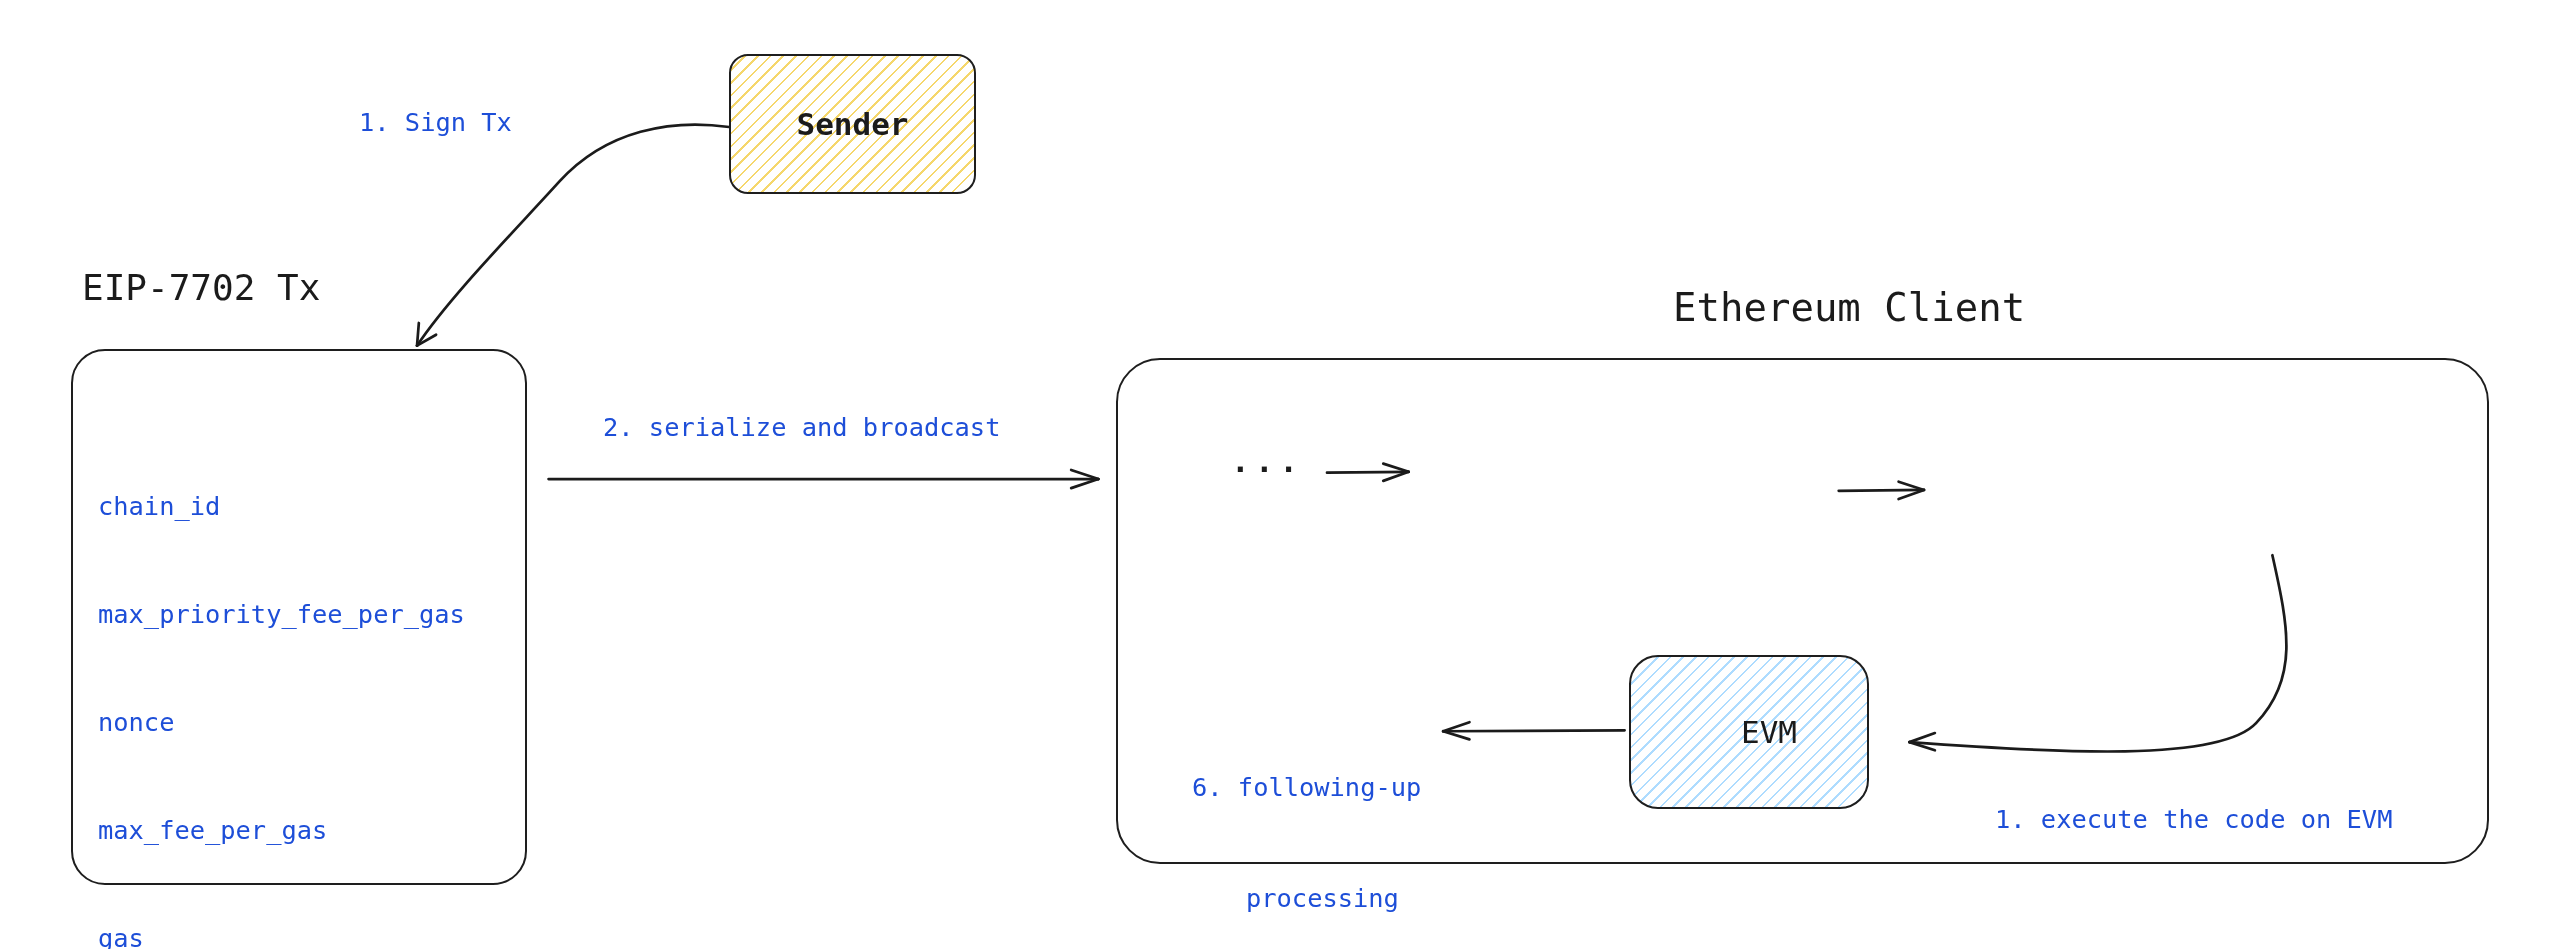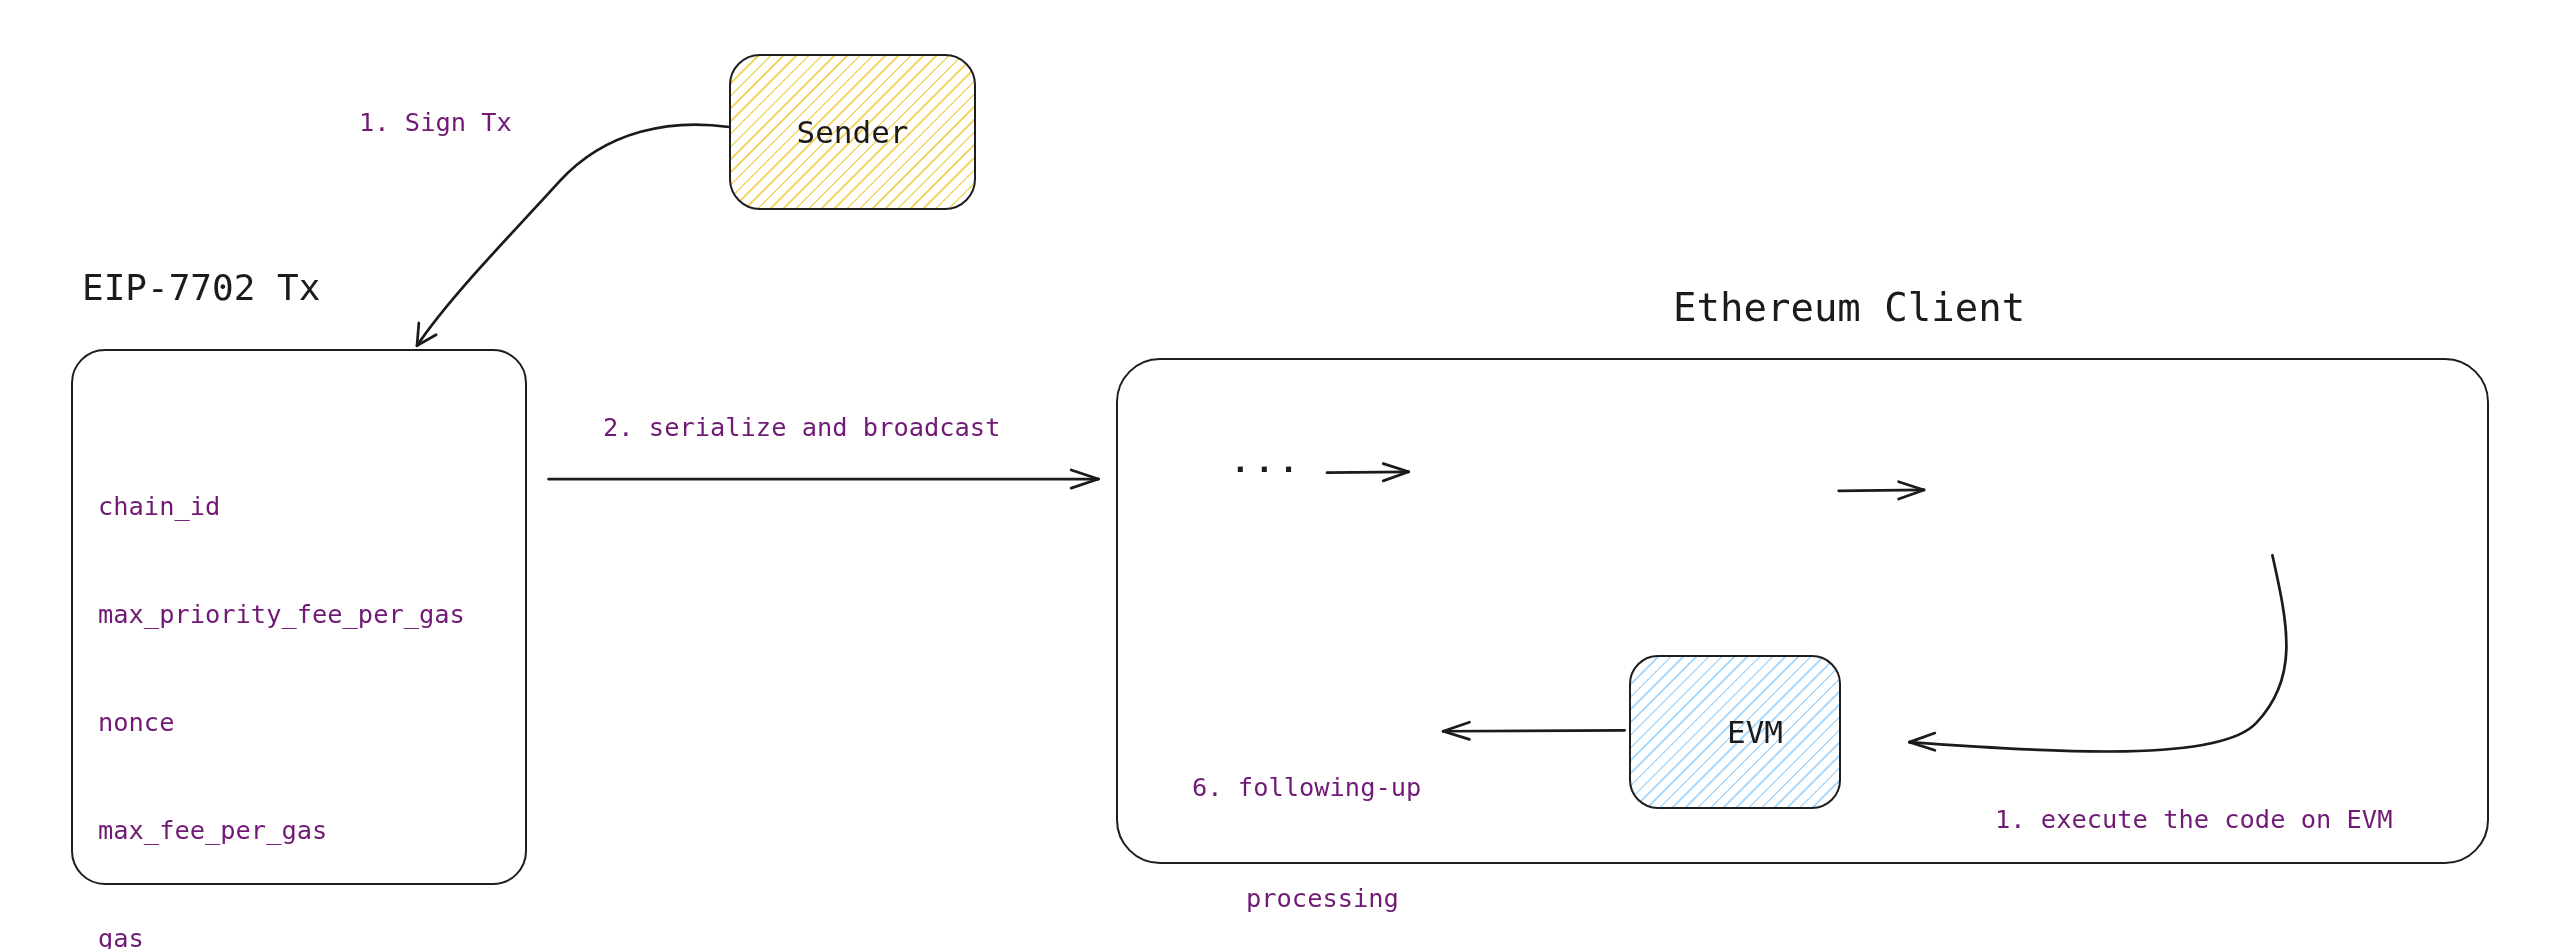--- a/index.html
+++ b/index.html
@@ -10,21 +10,21 @@
     background: #ffffff;
     font-family: "DejaVu Sans Mono", "Liberation Mono", monospace;
     color: #1b1b1b;
     overflow: hidden;
   }
   .abs { position: absolute; }
   .label {
     font-size: 25.4px;
     line-height: 34px;
     white-space: pre;
-    color: #701a75;
+    color: #1d4ed8;
   }
   .title {
     font-size: 39px;
     line-height: 36px;
     white-space: pre;
     color: #1b1b1b;
   }
   .shape {
     position: absolute;
     border: 2.7px solid #1e1e1e;
@@ -96,21 +96,21 @@
       </g>
 
       <g>
         <path d="M 1790 805 L 1590 806"></path>
         <path d="M 1590 806 L 1619 796"></path>
         <path d="M 1590 806 L 1619 815"></path>
       </g>
     </g>
   </svg>
 
-  <div class="shape hatch-yellow" style="left:729px; top:54px; width:247px; height:156px; border-radius:31px;">
+  <div class="shape hatch-yellow" style="left:729px; top:54px; width:247px; height:140px; border-radius:19px;font-weight:bold;">
     <span class="box-label">Sender</span>
   </div>
 
   <div class="abs label" style="left:359px; top:105px;">1. Sign Tx</div>
 
   <div class="abs title" style="left:82px; top:270px; font-size:36px;">EIP-7702 Tx</div>
 
   <div class="shape" style="left:71px; top:349px; width:456px; height:536px; border-radius:34px;"></div>
 
   <div class="abs label eip-lines" style="left:98px; top:416px; line-height:36px;">
@@ -131,21 +131,21 @@
   <div class="abs label" style="left:603px; top:410px;">2. serialize and broadcast</div>
 
   <div class="abs title" style="left:1673px; top:290px;">Ethereum Client</div>
 
   <div class="shape" style="left:1116px; top:358px; width:1373px; height:506px; border-radius:44px;"></div>
 
   <div class="abs ellipsis" style="left:1231px; top:443px;">...</div>
 
 
 
-  <div class="shape hatch-blue" style="left:1629px; top:655px; width:212px; height:154px; border-radius:29px;padding-left:40px;">
+  <div class="shape hatch-blue" style="left:1629px; top:655px; width:240px; height:154px; border-radius:29px;padding-left:40px;">
     <span class="box-label">EVM</span>
   </div>
 
   <div class="abs label" style="left:1192px; top:695px; line-height:37px;">
     <div>6. following-up</div>
     <div class="hang60">processing</div>
   </div>
 
   <div class="abs label" style="left:1995px; top:802px;">1. execute the code on EVM</div>
 

